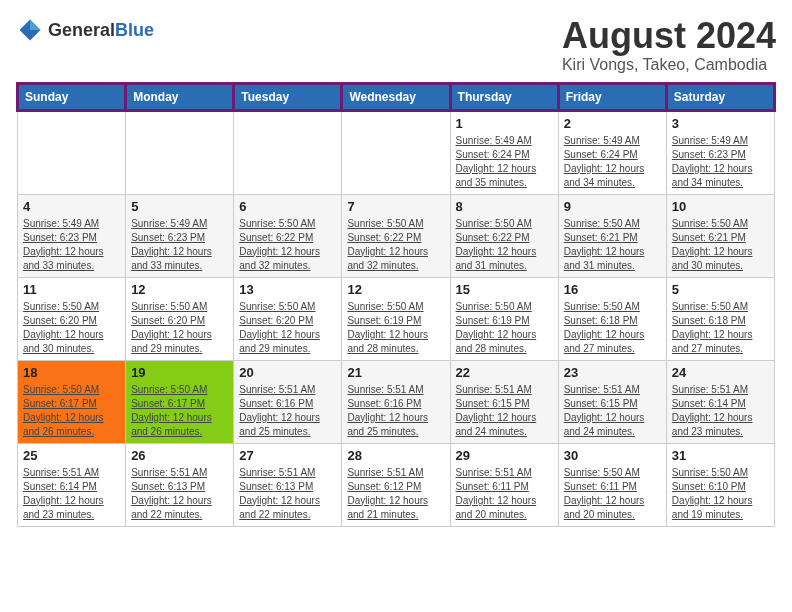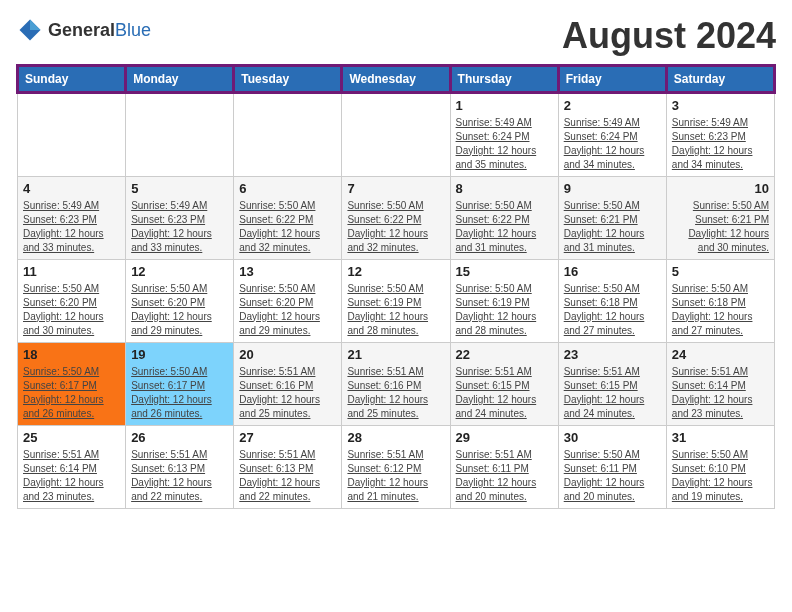--- a/index.html
+++ b/index.html
@@ -84,26 +84,27 @@
 <body>
 
 <div class="header">
   <div class="logo">
     <svg class="logo-icon" viewBox="0 0 40 40">
       <polygon points="20,5 35,20 20,35 5,20" fill="#2a6db5"></polygon>
       <polygon points="20,5 35,20 20,20" fill="#4a9fd4"></polygon>
     </svg>
     <div>
       <div>
-        <span style="font-size:18px;font-weight:bold;color:#333;">General</span><span style="font-size:18px;font-weight:normal;color:#2a6db5;">Blue</span>
+        <span style="font-size:18px;font-weight:bold;color:#333;">General</span><span style="font-size:18px;font-weight:bold;color:#2a6db5;">Blue</span>
       </div>
     </div>
   </div>
   <div class="title-section">
     <div class="month-title">August 2024</div>
+    <div class="subtitle">Kiri Vongs, Takeo, Cambodia</div>
   </div>
 </div>
 
 <table class="calendar">
   <thead>
     <tr>
     <th>Sunday</th>
         <th>Monday</th>
         <th>Tuesday</th>
         <th>Wednesday</th>
@@ -176,21 +177,21 @@
 Daylight: 12 hours
 and 31 minutes.</div>
         </td>
         <td style="background-color: rgb(245, 245, 245);">
           <span class="day-number">9</span>
           <div class="day-info" style="white-space: pre-line;">Sunrise: 5:50 AM
 Sunset: 6:21 PM
 Daylight: 12 hours
 and 31 minutes.</div>
         </td>
-        <td style="background-color: rgb(245, 245, 245); text-align: right;">
+        <td style="background-color: rgb(245, 245, 245);">
           <span class="day-number">10</span>
           <div class="day-info" style="white-space: pre-line;">Sunrise: 5:50 AM
 Sunset: 6:21 PM
 Daylight: 12 hours
 and 30 minutes.</div>
         </td>
       </tr>
       <tr>
         <td>
           <span class="day-number">11</span>
@@ -243,21 +244,21 @@
         </td>
       </tr>
       <tr>
         <td style="background-color: #f97316;">
           <span class="day-number">18</span>
           <div class="day-info" style="white-space: pre-line;">Sunrise: 5:50 AM
 Sunset: 6:17 PM
 Daylight: 12 hours
 and 26 minutes.</div>
         </td>
-        <td style="background-color: #7dd3fc;">
+        <td style="background-color: #84cc16;">
           <span class="day-number">19</span>
           <div class="day-info" style="white-space: pre-line;">Sunrise: 5:50 AM
 Sunset: 6:17 PM
 Daylight: 12 hours
 and 26 minutes.</div>
         </td>
         <td style="background-color: rgb(245, 245, 245);">
           <span class="day-number">20</span>
           <div class="day-info" style="white-space: pre-line;">Sunrise: 5:51 AM
 Sunset: 6:16 PM

